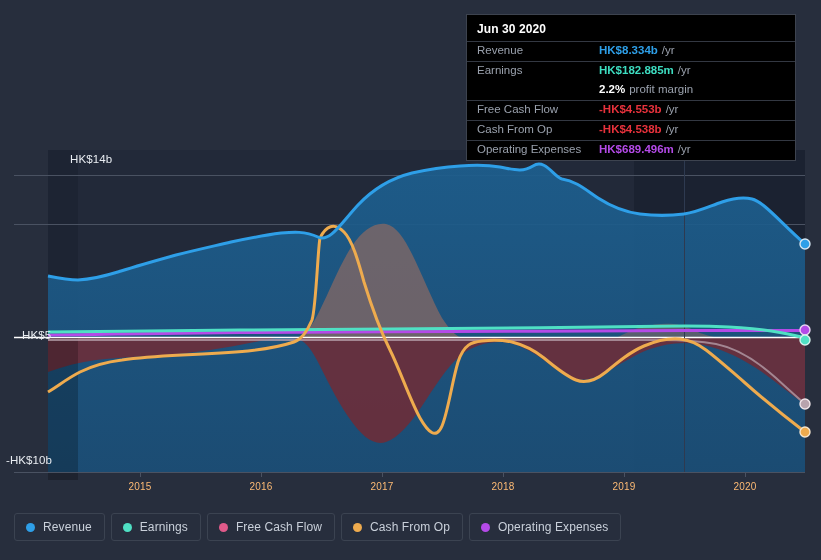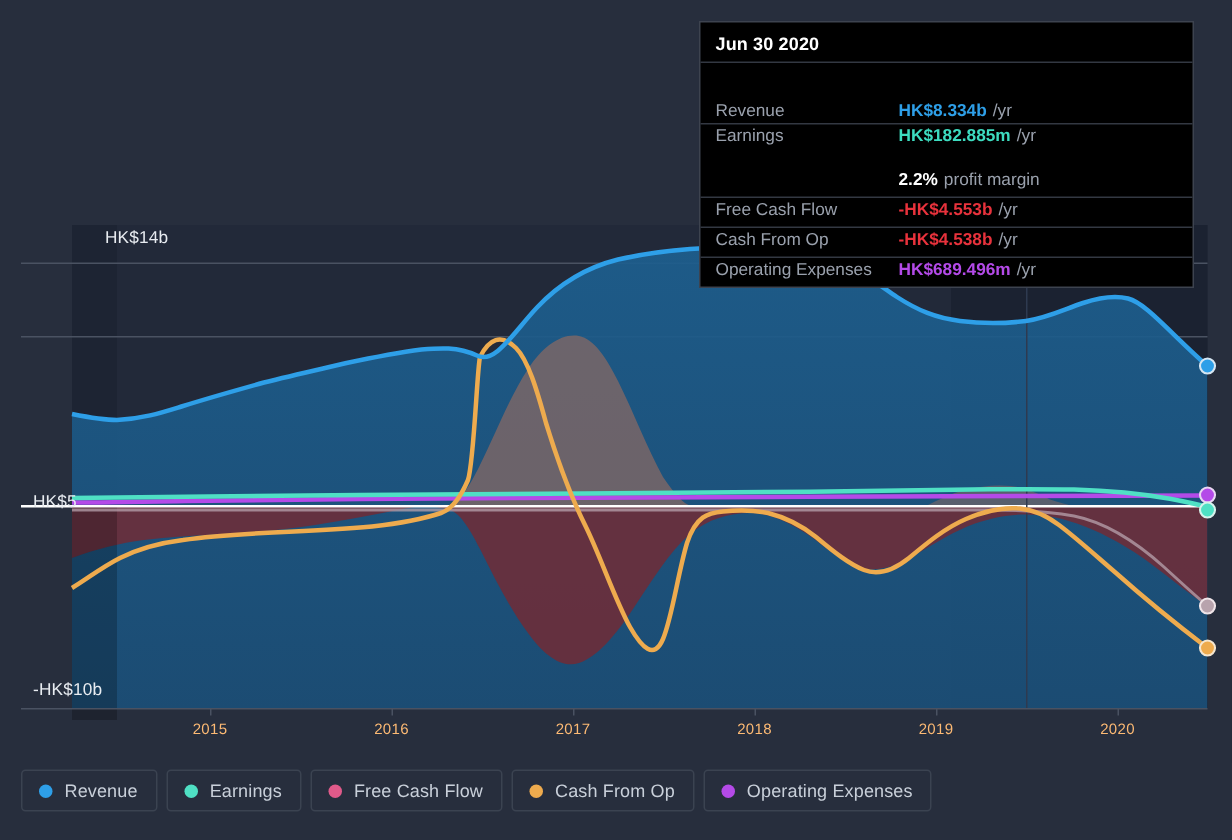--- a/index.html
+++ b/index.html
@@ -73,21 +73,21 @@
     letter-spacing: .1px;
   }
   .tt-row {
     display: flex;
     align-items: baseline;
     padding: 2px 10px 2px 10px;
     border-top: 1px solid #333842;
     font-size: 11.5px;
     min-height: 15px;
   }
-  .tt-row.no-rule { border-top: none; margin-top: 10px; }
+  .tt-row.no-rule { border-top: none; }
   .tt-label {
     width: 122px;
     color: #9aa1ad;
     flex: 0 0 auto;
     white-space: nowrap;
   }
   .tt-value {
     font-weight: bold;
     white-space: nowrap;
   }
@@ -267,35 +267,35 @@
         <line x1="382.5" y1="322" x2="382.5" y2="327"></line>
         <line x1="503.5" y1="322" x2="503.5" y2="327"></line>
         <line x1="624.5" y1="322" x2="624.5" y2="327"></line>
         <line x1="745.5" y1="322" x2="745.5" y2="327"></line>
       </g>
     </svg>
   </div>
 
   <div class="y-label" style="left: 22px; top: 153px; margin-left: 48px;">HK$14b</div>
   <div class="y-label" style="left: 22px; top: 329px;">HK$5</div>
-  <div class="y-label" style="left: 22px; top: 454px;">-HK$10b</div>
+  <div class="y-label" style="left: 6px; top: 454px;">-HK$10b</div>
 
   <div class="x-label" style="top: 481px; left: 140px;">2015</div>
   <div class="x-label" style="top: 481px; left: 261px;">2016</div>
   <div class="x-label" style="top: 481px; left: 382px; text-align: center;">2017</div>
   <div class="x-label" style="top: 481px; left: 503px;">2018</div>
   <div class="x-label" style="top: 481px; left: 624px;">2019</div>
   <div class="x-label" style="top: 481px; left: 745px;">2020</div>
 
   <div id="tooltip">
     <div id="tooltip-title">Jun 30 2020</div>
 
     <div class="tt-row">
       <span class="tt-label">Revenue</span>
-      <span class="tt-value" style="color: rgb(46, 159, 232); margin-top: 24px;">HK$8.334b</span>
+      <span class="tt-value" style="color: rgb(46, 159, 232);">HK$8.334b</span>
       <span class="tt-unit">/yr</span>
     </div>
 
     <div class="tt-row">
       <span class="tt-label">Earnings</span>
       <span class="tt-value" style="color: rgb(61, 220, 192);">HK$182.885m</span>
       <span class="tt-unit">/yr</span>
     </div>
 
     <div class="tt-row no-rule">

